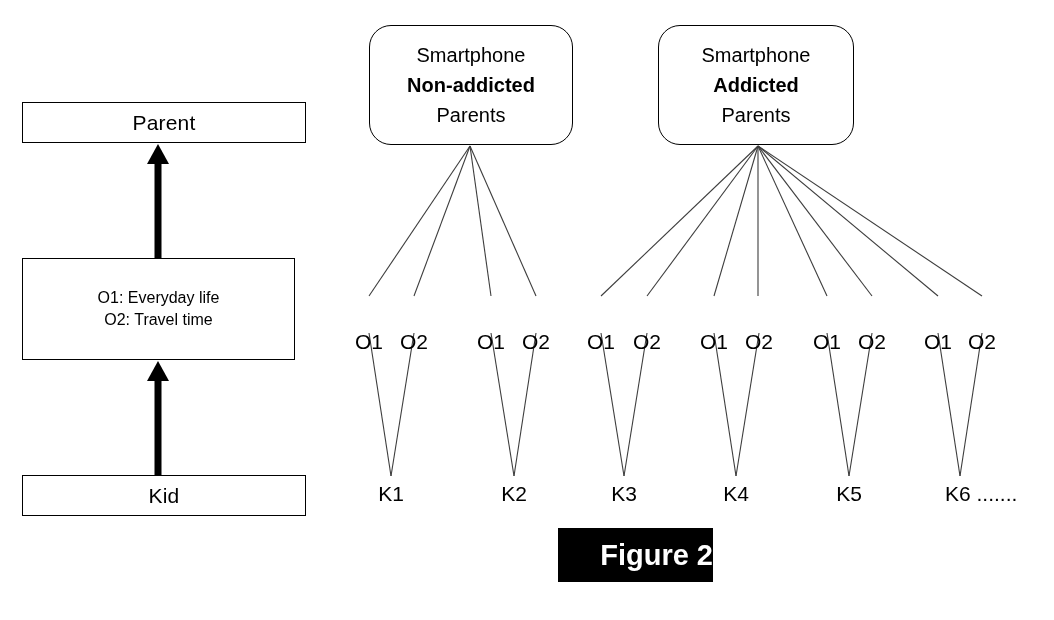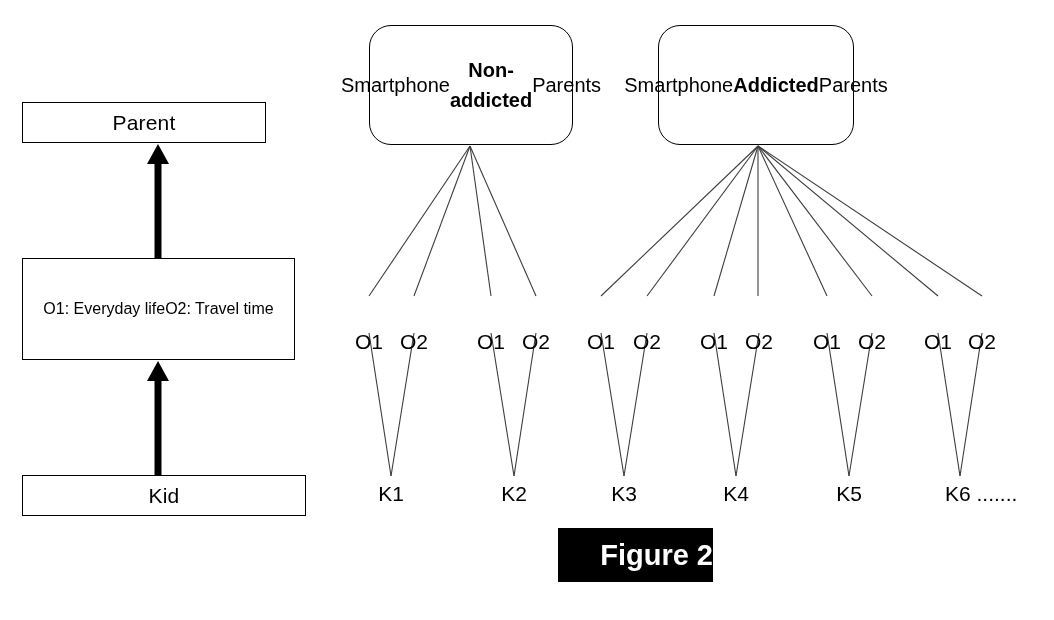--- a/index.html
+++ b/index.html
@@ -21,30 +21,30 @@
     left: 0; top: 0;
     width: 1054px;
     height: 620px;
   }
   .box {
     position: absolute;
     box-sizing: border-box;
     border: 1.6px solid #000000;
     background: #ffffff;
     display: flex;
-    flex-direction: row;
+    flex-direction: column;
     align-items: center;
     justify-content: center;
     text-align: center;
   }
   .plain-box {
     font-size: 21px;
     letter-spacing: 0.2px;
   }
-  .parent-box   { left: 22px; top: 102px; width: 244px; height: 41px; }
+  .parent-box   { left: 22px; top: 102px; width: 284px; height: 41px; }
   .measure-box  { left: 22px; top: 258px; width: 273px; height: 102px; }
   .kid-box      { left: 22px; top: 475px; width: 284px; height: 41px; }
   .measure-title { font-size: 21px; line-height: 28px; }
   .measure-sub   { font-size: 16px; line-height: 22px; }
   .group-box {
     border-radius: 22px;
     border-width: 1.7px;
     font-size: 20px;
     line-height: 30px;
   }

